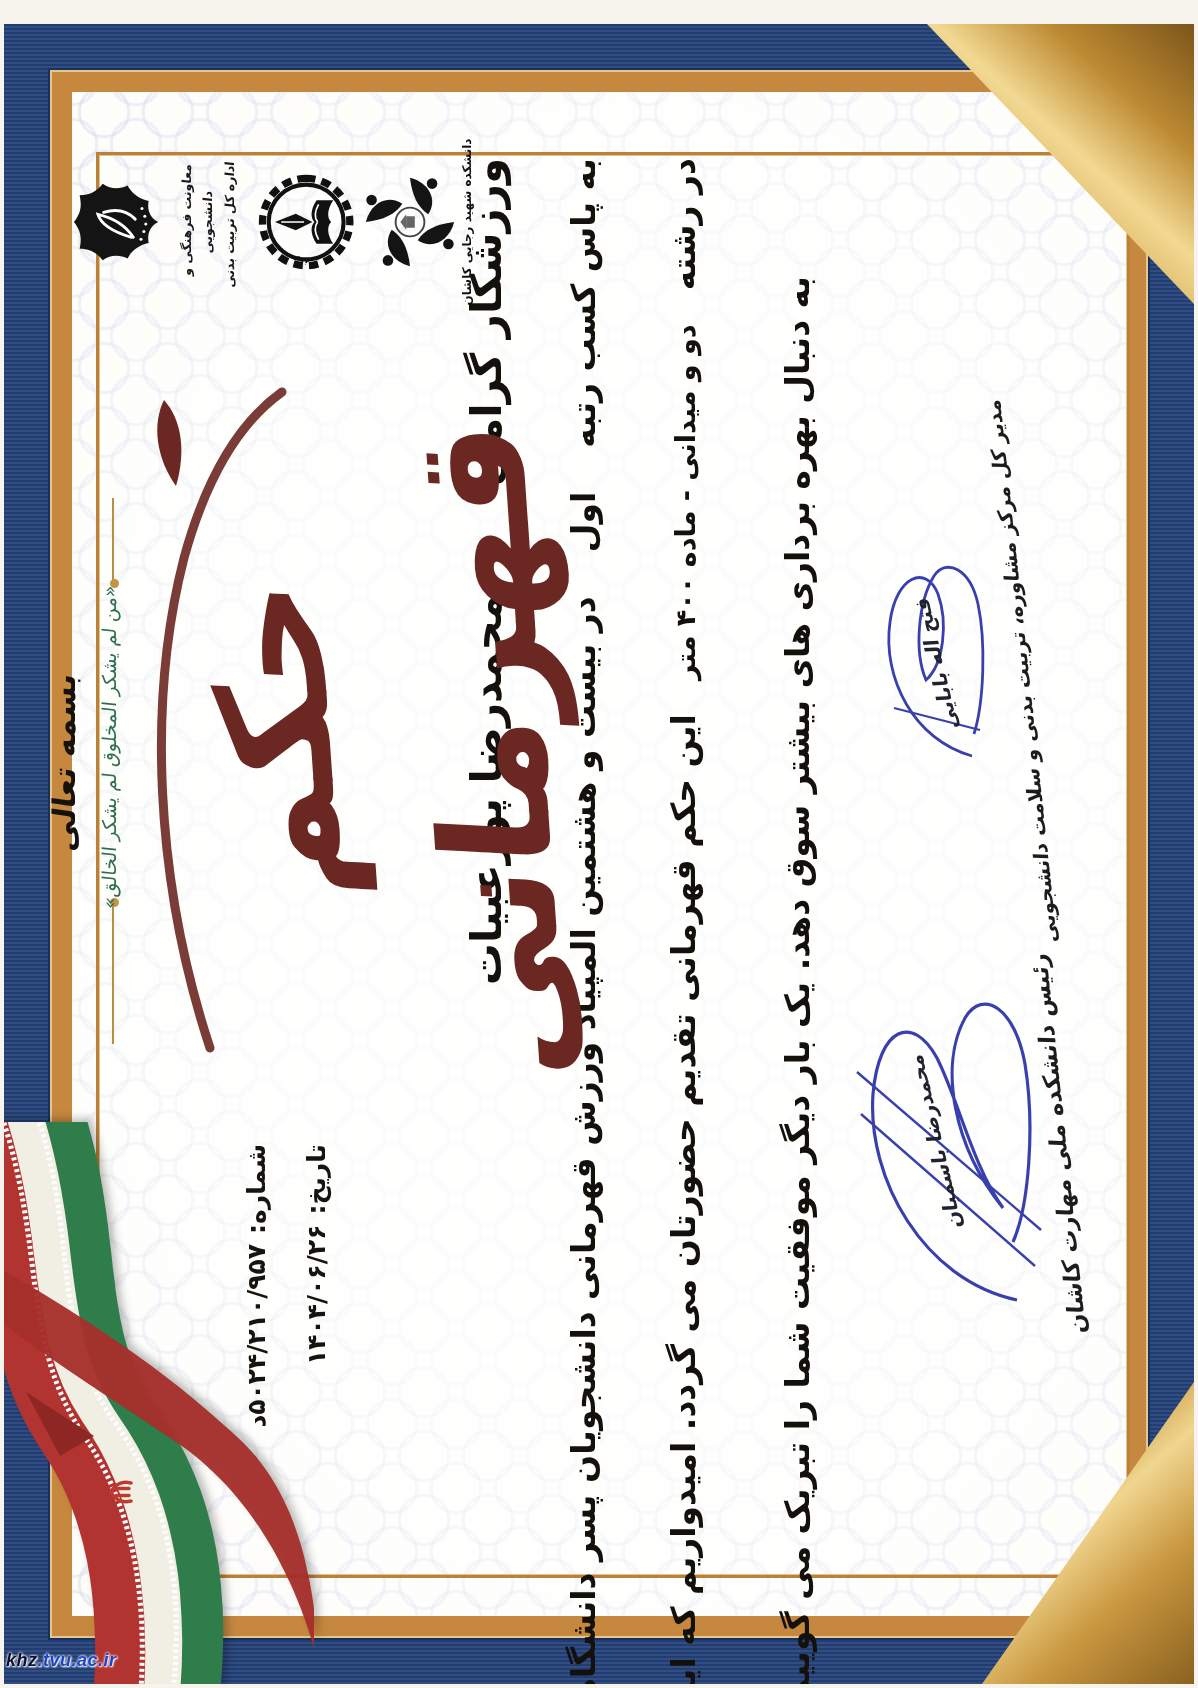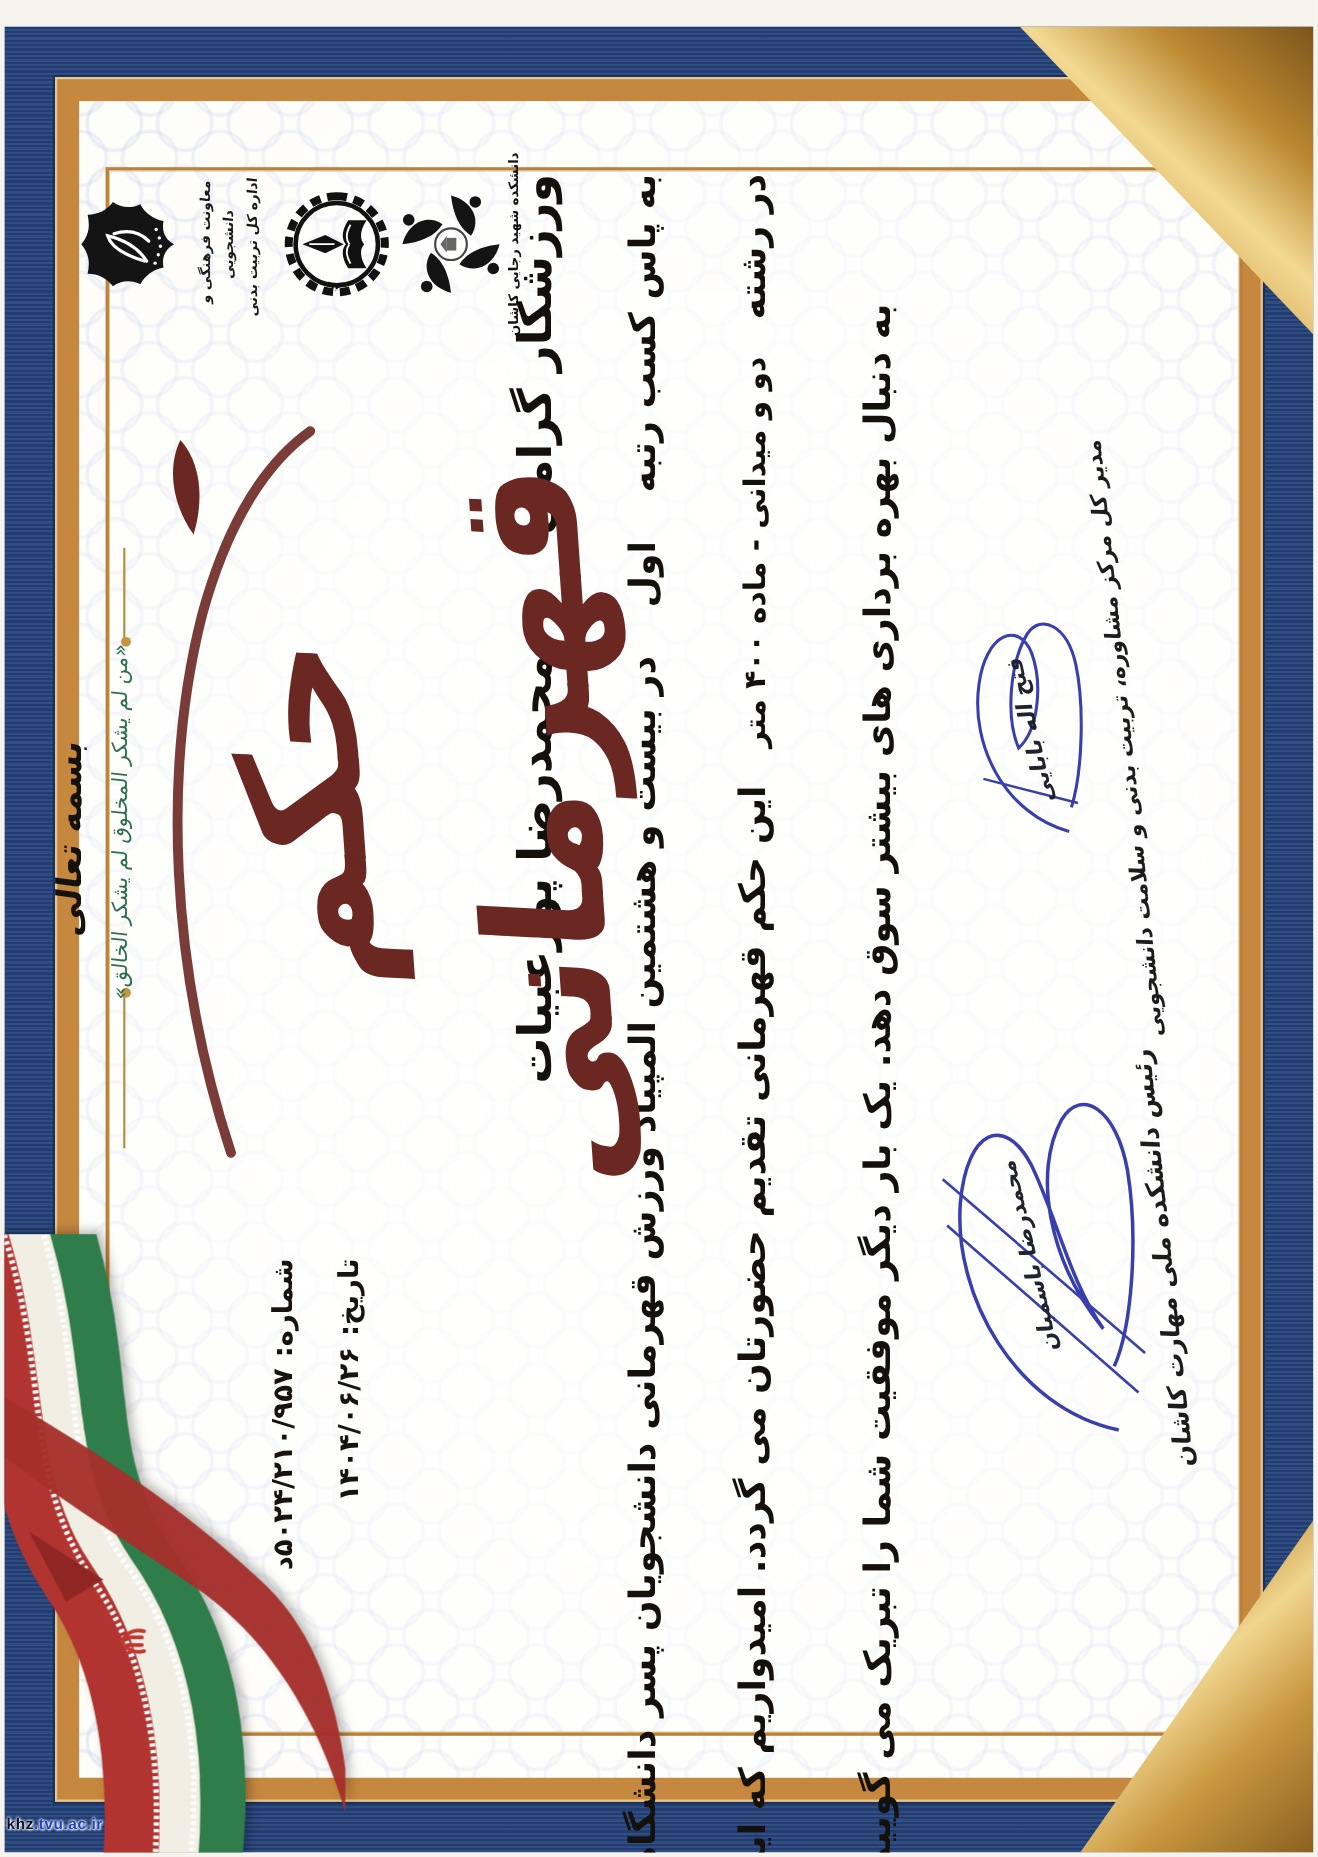--- a/index.html
+++ b/index.html
@@ -77,21 +77,21 @@
   .sig-title{position:absolute;width:100%;text-align:center;font-weight:bold;color:#1c1c1c;white-space:nowrap;transform:rotate(-6deg) skewX(-8deg);}
   .sigA .sig-name{left:108px;top:58px;}
   .sigA .sig-title{top:138px;font-size:20px;}
   .sigB .sig-name{left:128px;top:74px;}
   .sigB .sig-title{top:196px;font-size:23px;}
 
   .ribbon{position:absolute;left:-8px;top:-8px;z-index:70;filter:drop-shadow(3px 4px 5px rgba(0,0,0,.28));}
 
   
   .watermark{position:absolute;left:6px;top:1650px;z-index:90;font-family:"Liberation Sans",sans-serif;
-     font-size:14px;font-weight:bold;letter-spacing:.5px;
+     font-size:18px;font-weight:bold;font-style:italic;letter-spacing:.5px;
      text-shadow:0 0 3px #fff,0 0 2px #fff,1px 1px 2px #fff;}
   .wm-prefix{color:#0c1030;}
   .wm-suffix{color:#1d44c8;}
 </style>
 </head>
 <body>
 
 <div class="page">
   <div class="scan">
     <div class="land">

